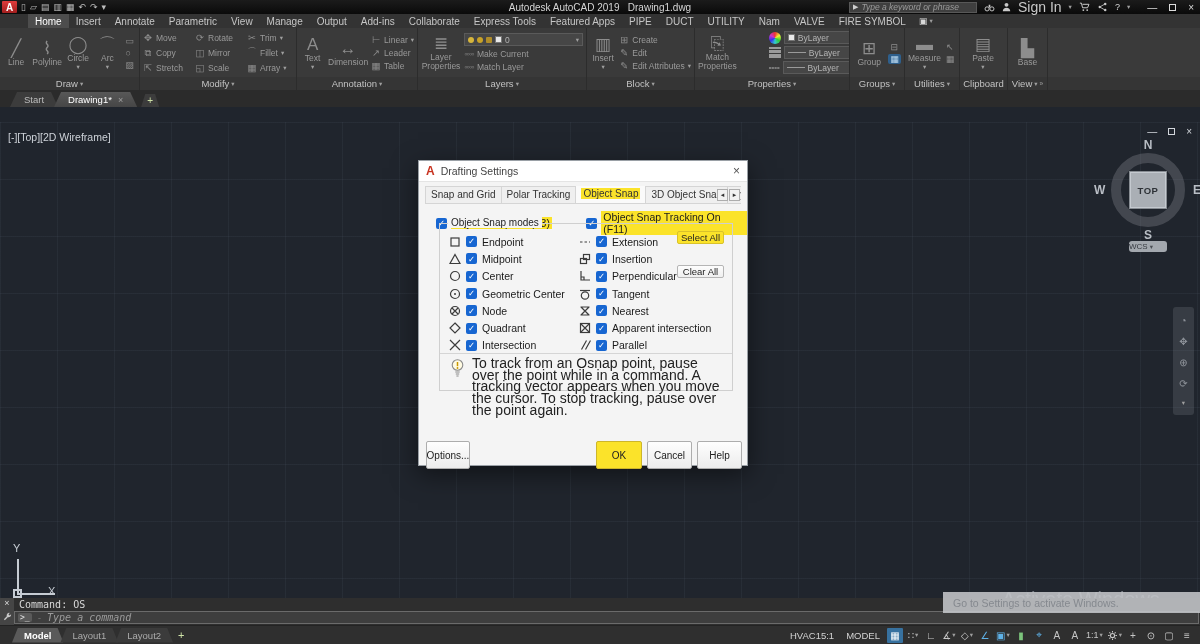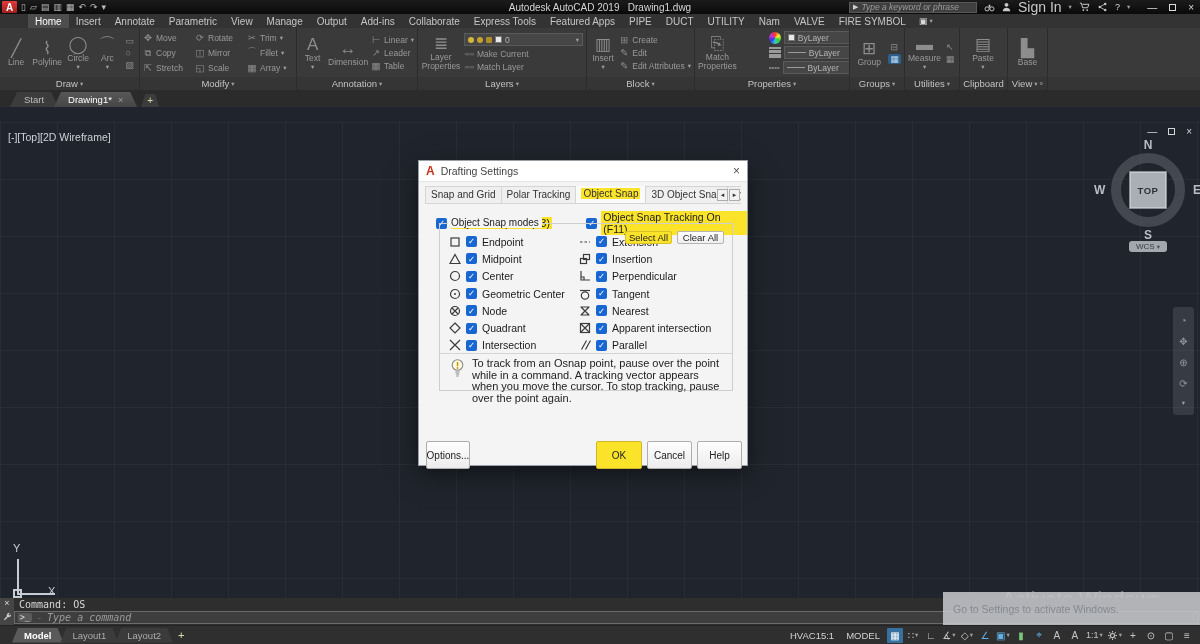--- a/index.html
+++ b/index.html
@@ -78,32 +78,32 @@
            border:10px solid rgba(125,130,137,.38)}
   .vc-face{position:absolute;left:21px;top:21px;width:38px;height:38px;background:#aaafb5;border:1px solid #878c92;
            box-shadow:inset 0 0 0 1px #c4c9cf;display:flex;align-items:center;justify-content:center;
            font-size:9.5px;font-weight:bold;color:#2e3237;letter-spacing:.5px}
   .vc-n{position:absolute;left:50%;transform:translateX(-50%);top:-12px}
   .vc-s{position:absolute;left:50%;transform:translateX(-50%);bottom:-12px}
   .vc-w{position:absolute;top:50%;transform:translateY(-50%);left:-14px}
   .vc-e{position:absolute;top:50%;transform:translateY(-50%);right:-13px}
   .vc-letter{color:#b9bec5;font-weight:bold;font-size:12px}
   .wcs-pill{position:absolute;left:1129px;top:119px;width:38px;height:11px;background:#a3a8ae;border-radius:3px;
-            font-size:8px;color:#373b41;display:flex;align-items:center;justify-content:center;gap:2px}
+            font-size:8px;color:#373b41;display:flex;align-items:center;gap:2px}
   .navbar{position:absolute;right:6px;top:185px;width:21px;height:108px;background:rgba(125,131,139,.25);
           border-radius:3px;display:flex;flex-direction:column;align-items:center;justify-content:space-around;
           color:rgba(225,230,236,.5);font-size:10px;padding:3px 0}
   .ucs{position:absolute;left:8px;top:425px;width:60px;height:55px}
   .ucs .yline{position:absolute;left:9px;top:12px;width:2px;height:36px;background:#c6ccd3}
   .ucs .xline{position:absolute;left:9px;top:46px;width:38px;height:2px;background:#c6ccd3}
   .ucs .obox{position:absolute;left:5px;top:42px;width:9px;height:9px;border:2px solid #c6ccd3;background:transparent}
   .ucs .ylab{position:absolute;left:5px;top:-5px;color:#c6ccd3;font-size:11px}
   .ucs .xlab{position:absolute;left:40px;top:38px;color:#c6ccd3;font-size:11px}
   .wm1{position:absolute;left:1002px;top:466px;font-size:20px;color:#878c94;opacity:.8}
-  .wm-band{position:absolute;left:943px;top:592px;width:257px;height:33px;background:rgba(196,198,202,.88);
+  .wm-band{position:absolute;left:943px;top:592px;width:257px;height:21px;background:rgba(196,198,202,.88);
            display:flex;align-items:center;padding-left:10px;font-size:10.5px;color:#85898f;z-index:40}
 
   
   .dialog{position:absolute;left:418px;top:160px;width:330px;height:306px;background:#f4f4f4;
           border:1px solid #9aa0a6;box-shadow:0 8px 24px rgba(0,0,0,.5);z-index:100;font-size:10.5px;color:#1a1a1a}
   .dlg-title{height:21px;background:#fff;display:flex;align-items:center;gap:6px;padding:0 7px;border-bottom:1px solid #e4e4e4}
   .dlg-title .dl{color:#c8321f;font-weight:bold;font-size:12px}
   .dlg-title .tt{color:#444;font-size:10.5px}
   .dlg-title .dx{margin-left:auto;color:#555;font-size:12px}
   .dlg-tabs{display:flex;align-items:flex-end;height:18px;margin:4px 6px 0 6px;border-bottom:1px solid #d5d5d5;
@@ -119,27 +119,27 @@
   .chk-item{display:flex;align-items:center;gap:4px}
   .chk-item .lab{background:var(--yl);padding:0 2px}
   .cb{width:11px;height:11px;border-radius:2px;background:#1766d1;color:#fff;font-size:8.5px;display:inline-flex;
       align-items:center;justify-content:center;line-height:1;flex:0 0 auto}
   .groupbox{position:absolute;left:20px;top:62px;width:294px;height:168px;border:1px solid #cfcfcf}
   .gb-label{position:absolute;left:8px;top:-7px;background:#f4f4f4;padding:0 3px;font-size:10px;color:#222}
   .mode-col{position:absolute;top:9px;display:flex;flex-direction:column}
   .mode-row{display:flex;align-items:center;height:17.3px;gap:5px}
   .mode-glyph{width:13px;display:flex;justify-content:center;color:#3c3c3c}
   .mode-glyph svg{display:block}
-  .gb-btns{position:absolute;right:8px;top:7px;display:flex;flex-direction:row;gap:5px}
+  .gb-btns{position:absolute;right:8px;top:7px;display:flex;flex-direction:column;gap:21px}
   .sbtn{width:47px;height:13px;font-size:9.5px;display:flex;align-items:center;justify-content:center;
         border:1px solid #b5b5b5;border-radius:2px;background:linear-gradient(#fdfdfd,#efefef);color:#222}
   .sbtn.yellow{background:var(--yl);border-color:#d9c22a}
   .tip{position:absolute;left:0;right:0;top:129px;bottom:0;border-top:1px solid #d5d5d5;display:flex;gap:7px;
        padding:4px 8px 0 10px}
-  .tip .txt{font-size:11px;line-height:11.7px;color:#222}
+  .tip .txt{font-size:14px;line-height:11.7px;color:#222}
   .dlg-footer{position:absolute;left:0;bottom:8px;width:100%;height:16px}
   .btn{position:absolute;height:28px;font-size:10px;display:flex;align-items:center;justify-content:center;
        border:1px solid #adadad;border-radius:2px;background:linear-gradient(#fefefe,#ececec);color:#222}
   .btn.ok{background:var(--yl);border-color:#cdb62a}
 
   
   .cmdwin{position:absolute;left:0;top:598px;width:100%;height:27px;background:#2e2e2e;display:flex;z-index:30}
   .cmd-side{width:14px;display:flex;flex-direction:column;align-items:center;justify-content:space-between;
             background:#454545;padding:1px 0}
   .cmd-side .cx{color:#d8d8d8;font-size:9px;line-height:9px}

